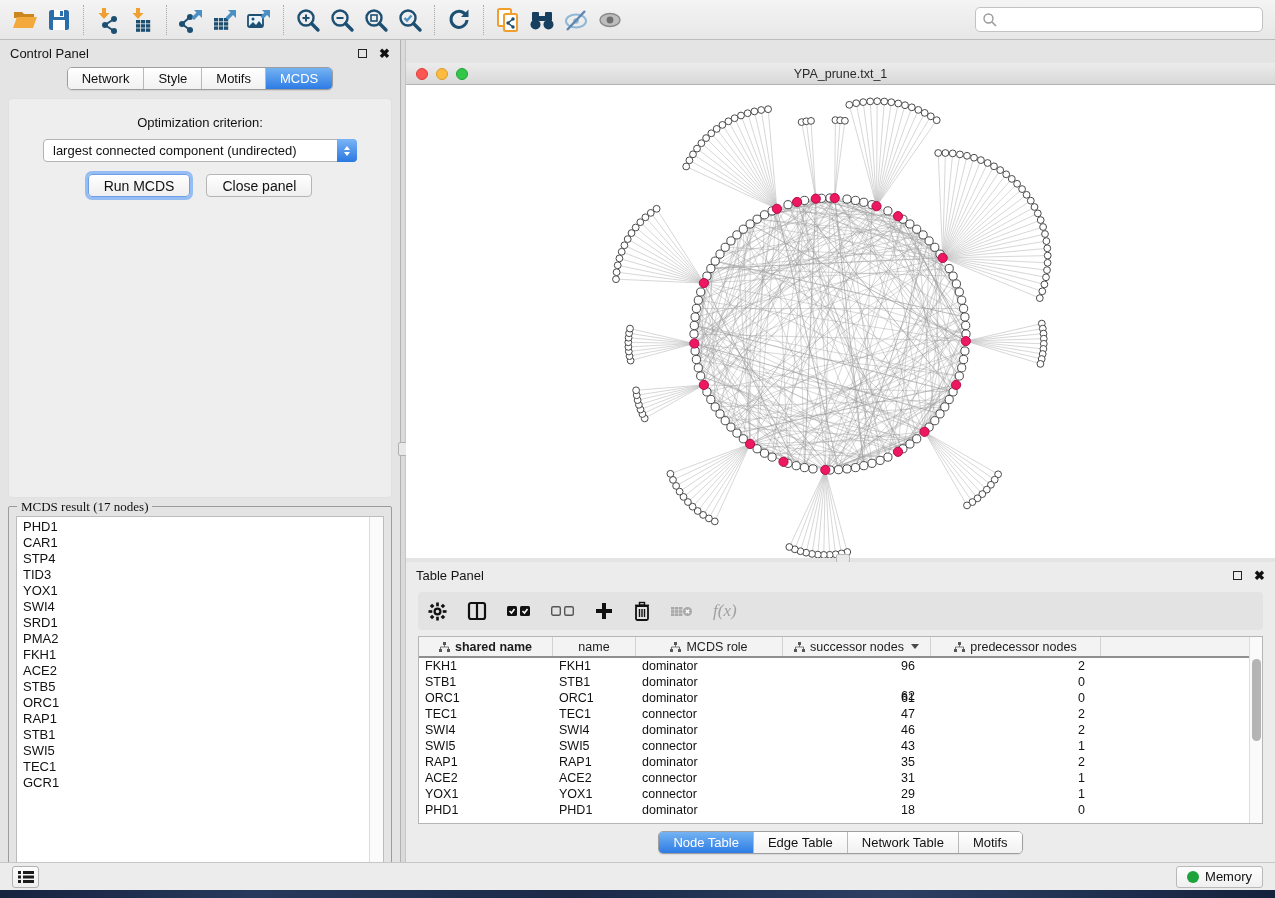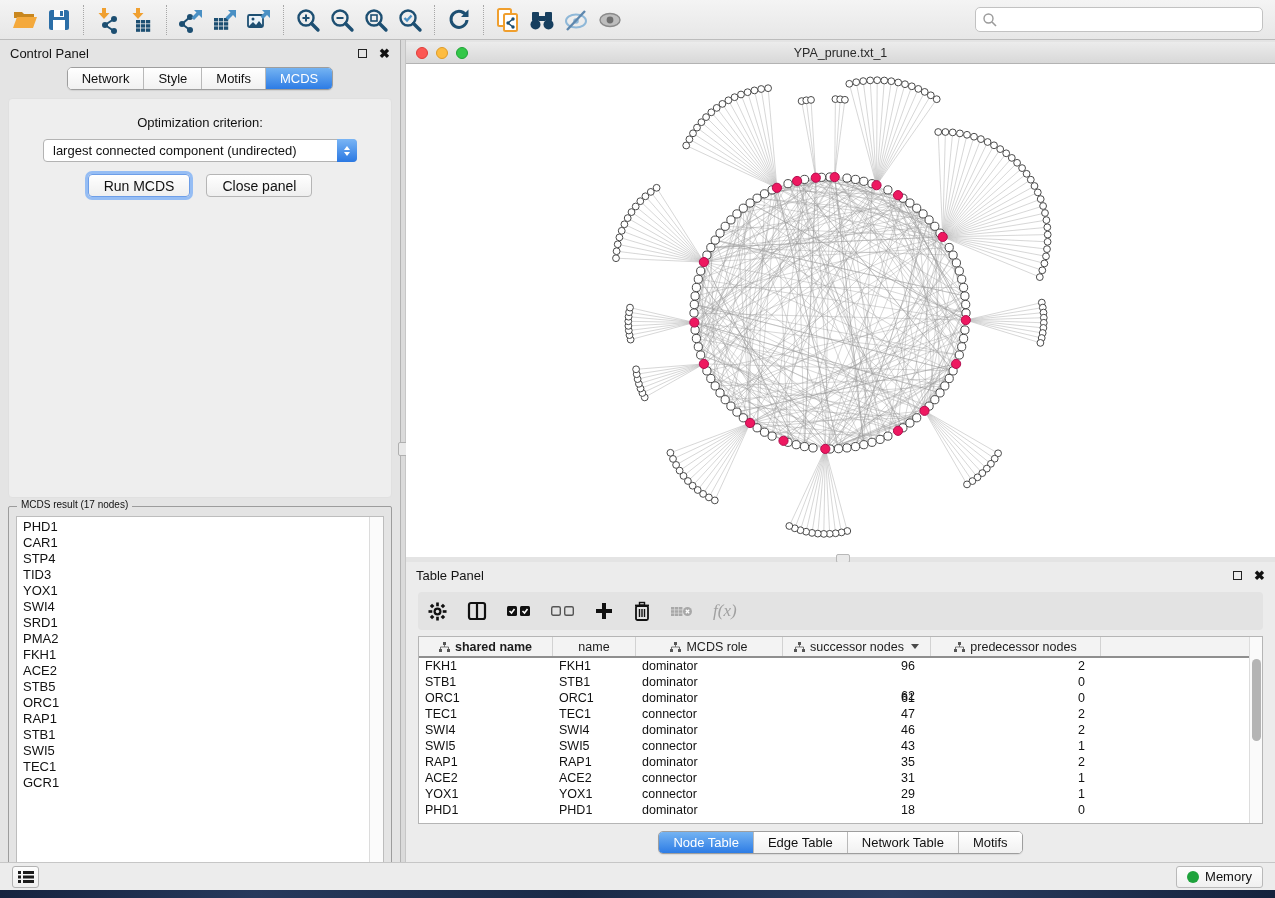--- a/index.html
+++ b/index.html
@@ -41,35 +41,35 @@
     background:linear-gradient(#7ab5f5,#2a78e2); display:flex; flex-direction:column;
     align-items:center; justify-content:center; gap:2px; }
   .tri-up { width:0; height:0; border-left:3.5px solid transparent; border-right:3.5px solid transparent; border-bottom:4.5px solid #fff; }
   .tri-dn { width:0; height:0; border-left:3.5px solid transparent; border-right:3.5px solid transparent; border-top:4.5px solid #fff; }
   .btn-row { display:flex; justify-content:center; gap:16px; margin-top:12px; }
   .push-btn { height:23px; padding:0 15px; font-size:14px; color:#111; background:linear-gradient(#fff,#efefef);
     border:1px solid #b5b5b5; border-radius:4px; font-family:"Liberation Sans",sans-serif; }
   .push-btn.focused { box-shadow:0 0 0 3px rgba(90,156,248,.6); border-color:#6d9ee8; }
   .groupbox { position:absolute; left:8px; right:8px; top:466px; height:372px;
     border:1px solid #9c9c9c; border-radius:2px; }
-  .groupbox .legend { position:absolute; left:8px; top:-8px; background:#e4e4e4; padding:0 4px; font-size:10px; color:#111; }
+  .groupbox .legend { position:absolute; left:8px; top:-8px; background:#e4e4e4; padding:0 4px; font-size:13px; color:#111;font-family:Liberation Serif, serif; }
   .listbox { position:absolute; left:7px; right:7px; top:9px; bottom:7px; background:#fff; border:1px solid #bdbdbd; display:flex; }
   .listbox .items { flex:1; padding:2px 0 0 6px; font-size:13px; color:#111; line-height:16px; overflow:hidden; }
   .listbox .vtrack { width:14px; border-left:1px solid #dcdcdc; background:#fbfbfb; }
 
   
   .right-area { position:absolute; left:406px; top:40px; width:869px; height:822px; }
   .vsplit { position:absolute; left:400px; top:40px; width:6px; height:822px;
     background:#dadada; border-left:1px solid #b2b2b2; border-right:1px solid #c6c6c6; }
   .vsplit .grab { position:absolute; left:-3px; top:402px; width:10px; height:14px;
     background:#e9e9e9; border:1px solid #b0b0b0; border-radius:2px; }
 
   .net-window { position:absolute; left:0; top:2px; width:869px; height:516px; }
   .net-titlebar { height:22px; background:linear-gradient(#ececec,#d8d8d8); border-bottom:1px solid #b3b3b3;
-    display:flex; align-items:center; position:relative; }
+    display:flex; align-items:center; position:relative;margin-top:21px; }
   .lights { display:flex; gap:8px; margin-left:10px; }
   .light { width:12px; height:12px; border-radius:50%; }
   .net-title { position:absolute; left:0; right:0; text-align:center; font-size:12.5px; color:#2a2a2a; }
   .net-canvas { position:relative; width:869px; height:493px; background:#fff; }
   .net-canvas svg { position:absolute; left:0; top:0; }
 
   .hsplit { position:absolute; left:0; top:518px; width:869px; height:4px; background:#e4e4e4; }
   .hsplit .grab { position:absolute; left:430px; top:-4px; width:14px; height:9px;
     background:#e9e9e9; border:1px solid #b8b8b8; border-radius:2px; }
 

